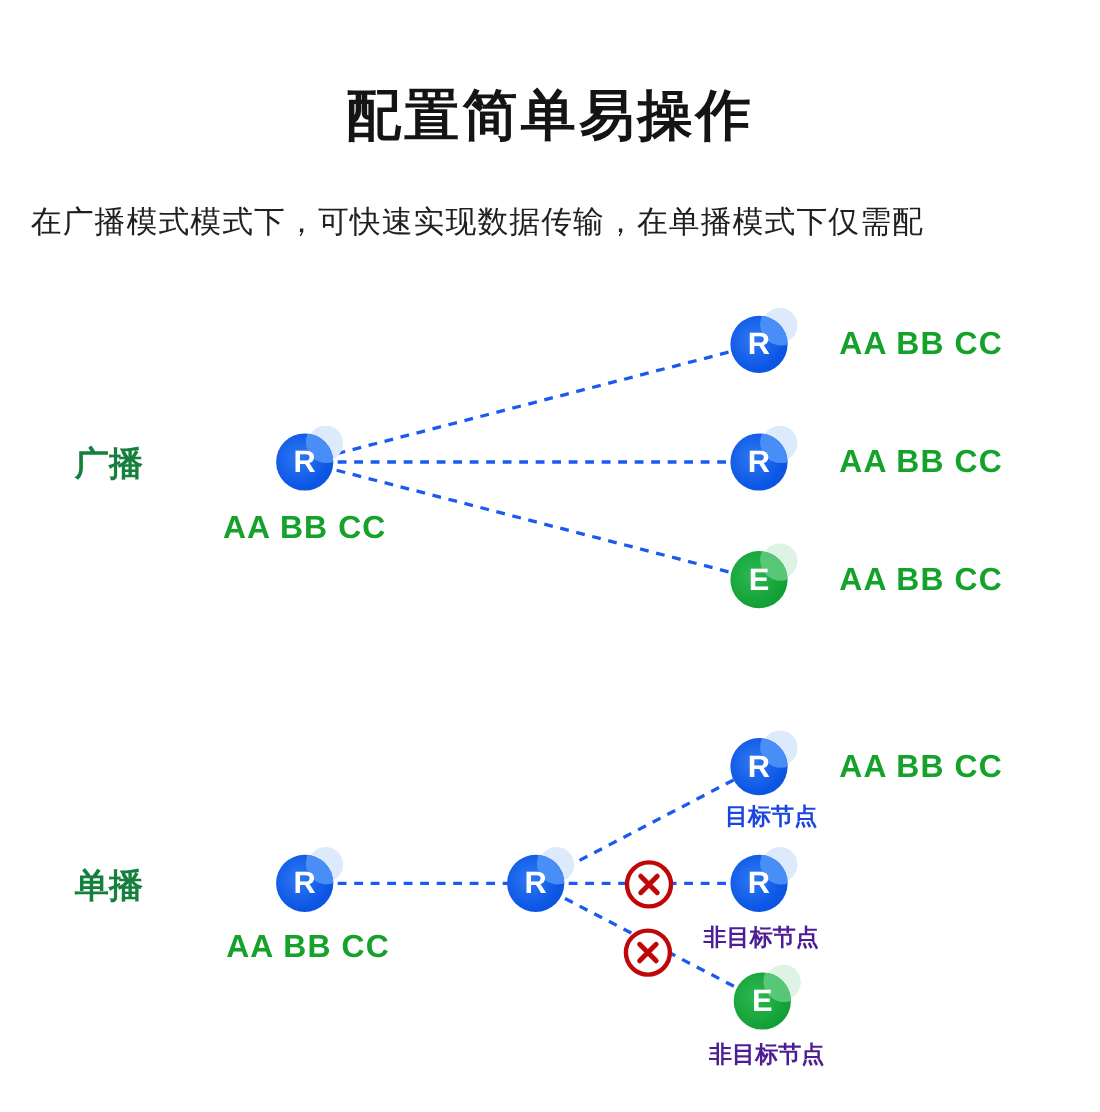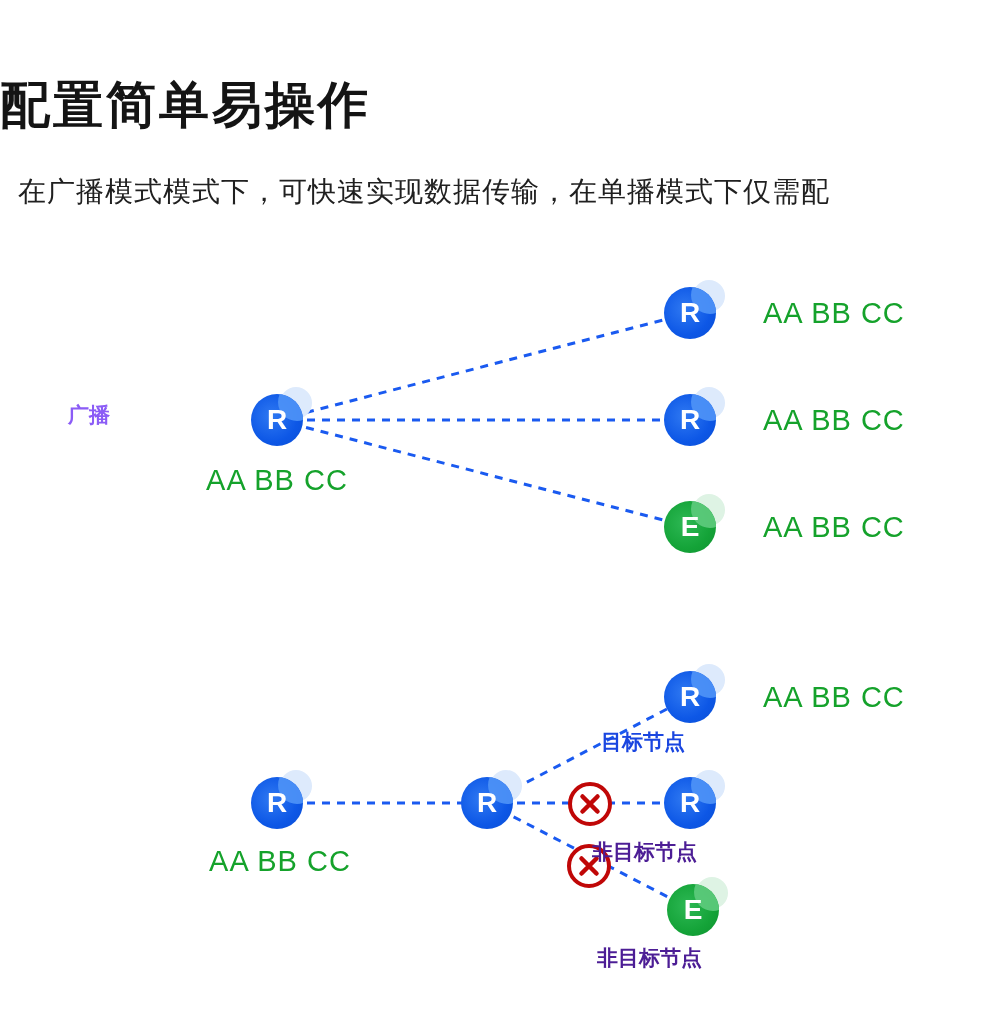--- a/index.html
+++ b/index.html
@@ -6,29 +6,29 @@
   .canvas{
     position:relative;
     width:1000px;height:1011px;
     background:#ffffff;
     font-family:"Liberation Sans","DejaVu Sans",sans-serif;
     overflow:hidden;
   }
   
   .page-title{
     position:absolute;left:0;top:72px;width:1000px;
-    text-align:left;
+    text-align:center;
     font-size:50px;font-weight:700;color:#141414;
     letter-spacing:3px;margin:0;
   }
   .subtitle{
     position:absolute;left:0;top:168px;width:844px;
     text-align:center;
     font-size:28px;font-weight:500;color:#202020;
-    line-height:44px;margin:2px;letter-spacing:1px;
+    line-height:44px;margin:12px;letter-spacing:1px;
   }
   
   svg.lines{position:absolute;left:0;top:0;z-index:1;}
   svg.lines line{
     stroke:#1a5af0;stroke-width:3;
     stroke-dasharray:8 7;stroke-linecap:butt;
   }
   
   .node{position:absolute;width:52px;height:52px;z-index:3;}
   .node .halo{
@@ -50,30 +50,30 @@
   .node.blue .glint{background:#4f93f7;}
   .node.green .glint{background:#5ecb7d;}
   .node .letter{
     position:absolute;inset:0;z-index:2;
     display:flex;align-items:center;justify-content:center;
     color:#fff;font-size:28px;font-weight:700;
   }
   
   .section-label{
     position:absolute;width:140px;text-align:left;
-    font-size:21px;font-weight:600;color:#8b5cf6;z-index:2;
+    font-size:31px;font-weight:600;color:#15803d;z-index:2;
   }
   .addr{
     position:absolute;
-    font-size:29px;font-weight:400;color:#15a22b;
+    font-size:29px;font-weight:700;color:#15a22b;
     letter-spacing:1px;z-index:2;white-space:nowrap;
   }
   .addr.centered{width:220px;text-align:center;}
   .tag{
-    position:absolute;width:200px;
+    position:absolute;width:200px;text-align:center;
     font-size:21px;font-weight:700;z-index:2;white-space:nowrap;
   }
   .tag.target{color:#1a46e0;}
   .tag.non-target{color:#4c1d95;}
   
   .blocked{position:absolute;width:46px;height:46px;z-index:2;}
 </style>
 </head>
 <body>
 
@@ -126,20 +126,21 @@
 
   <div class="node green" style="left:664px;top:501px;">
     <span class="halo"></span>
     <span class="body">
         <span class="glint"></span>
       </span>
     <span class="letter">E</span>
   </div>
   <div class="addr" style="left:763px;top:511px;">AA BB CC</div>
 
+  <div class="section-label" style="left:68px;top:784px;">单播</div>
 
   <div class="node blue" style="left:251px;top:777px;">
     <span class="halo"></span>
     <span class="body">
         <span class="glint"></span>
       </span>
     <span class="letter">R</span>
   </div>
   <div class="addr centered" style="left:170px;top:845px;">AA BB CC</div>
 

